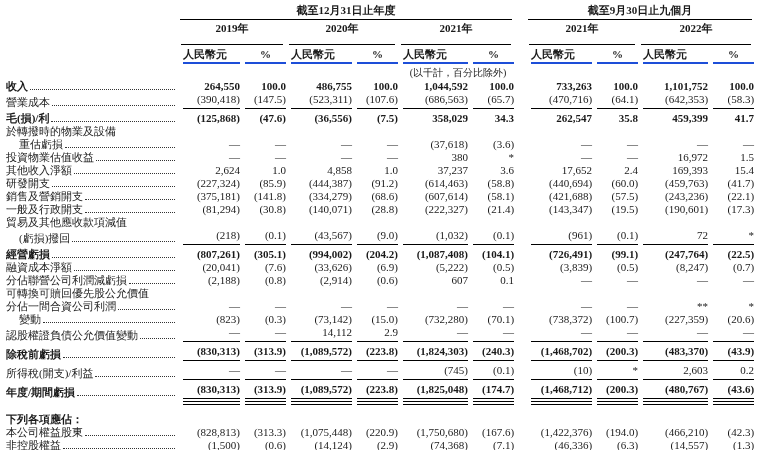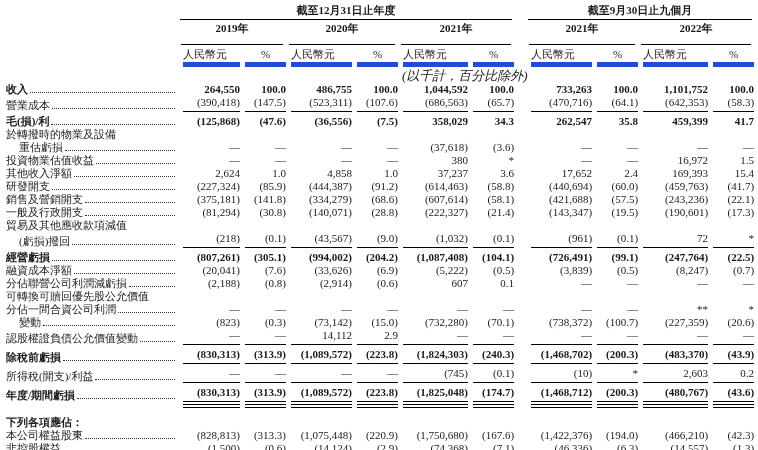--- a/index.html
+++ b/index.html
@@ -18,27 +18,27 @@
   .grp div{
     font-weight:bold;text-align:center;
     border-bottom:1px solid #000;padding-bottom:2px;margin:0 2px;
     white-space:nowrap;
   }
   .yr div{
     font-weight:bold;text-align:center;
     border-bottom:1px solid #000;padding-bottom:9px;margin:2px 3px 0 3px;
   }
   .ch div{
-    font-weight:normal;border-bottom:5px solid #1d4ed8;
+    font-weight:bold;border-bottom:2px solid #1d4ed8;
     padding-bottom:1px;margin:3px 0 0 5px;white-space:nowrap;
   }
   .ch.rmb div{text-align:left;}
   .ch.pct div{text-align:center;}
   .note{
-    font-style:italic;font-size:13px;white-space:nowrap;
+    font-size:10px;white-space:nowrap;
     padding:2px 0 1px 4px;text-align:center;
   }
   
   .lbl{white-space:nowrap;overflow:hidden;text-align:left;}
   .lbl .lw{display:flex;align-items:baseline;}
   .lbl .lt{white-space:nowrap;}
   .lbl .dots{flex:1 1 auto;min-width:6px;border-bottom:1px dotted #333;margin:0 3px 2px 2px;height:1px;}
   .ind .lw{padding-left:13px;}
   .val{text-align:right;}
   .val .v{text-align:right;margin-left:5px;white-space:nowrap;}

